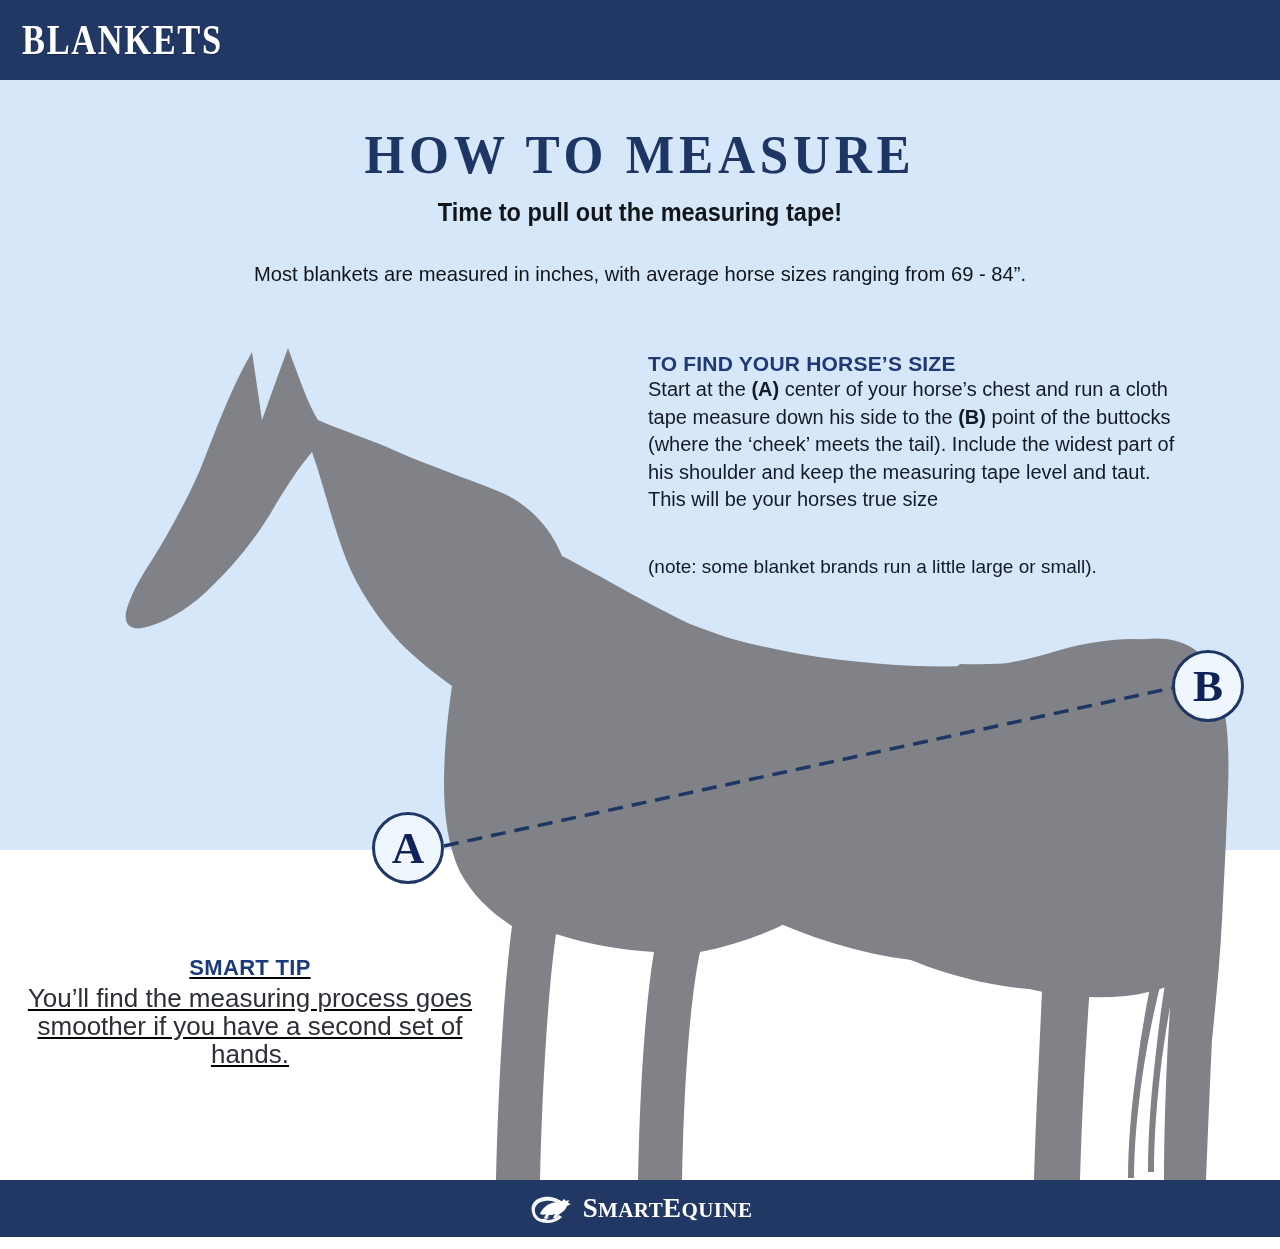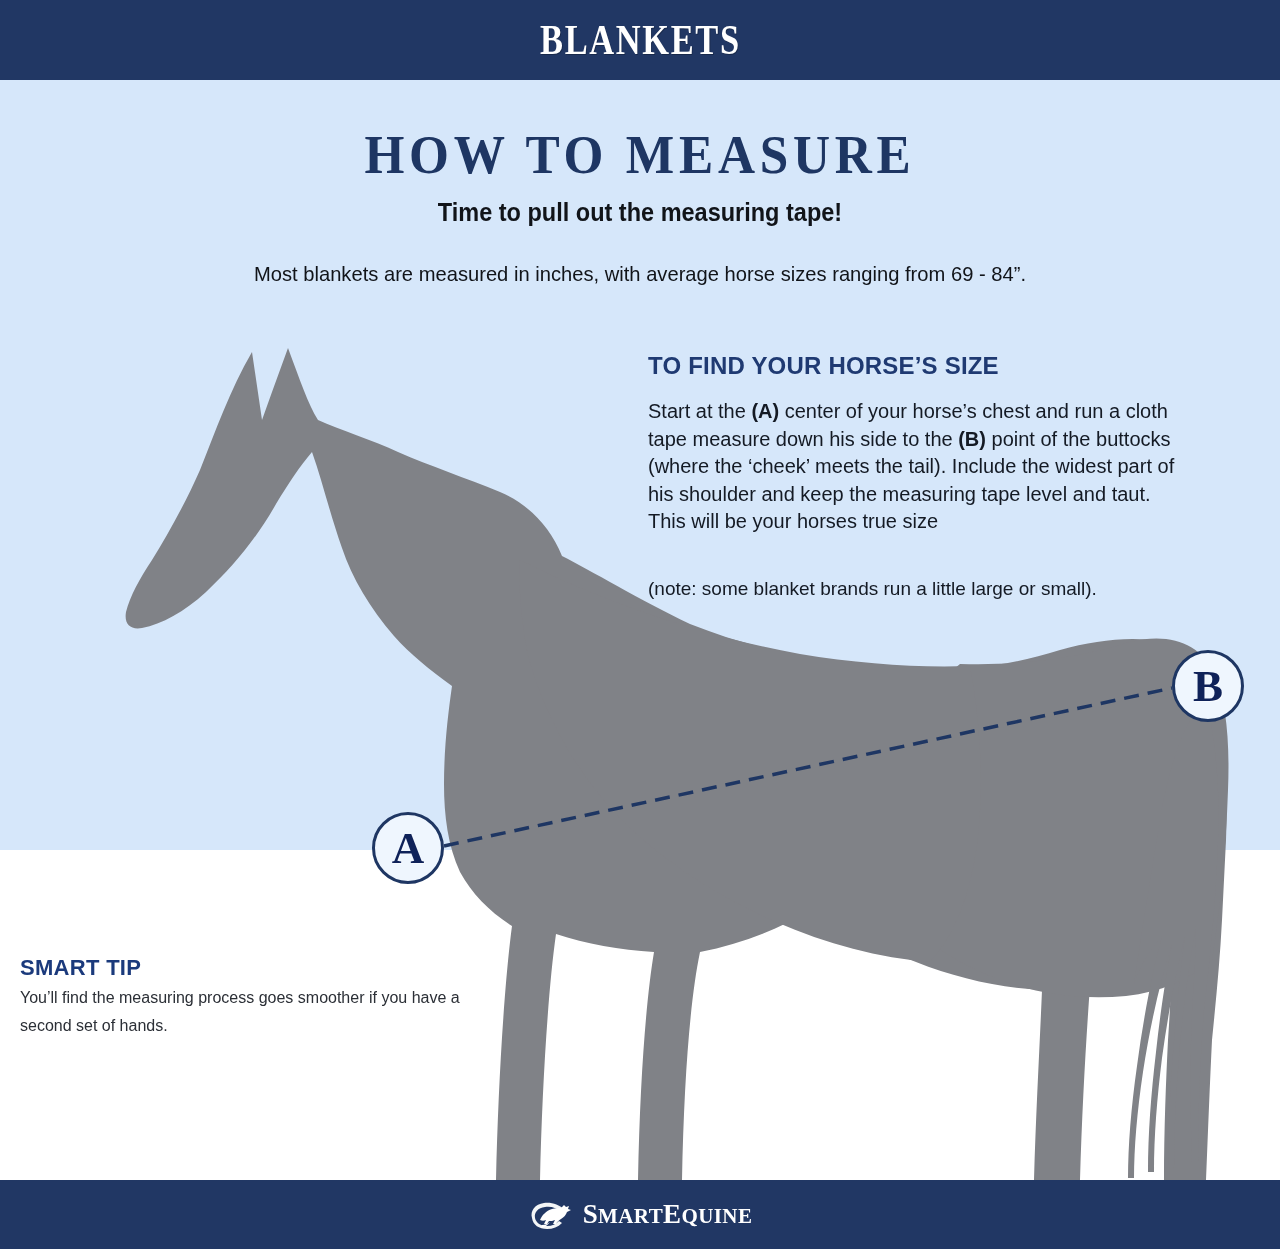--- a/index.html
+++ b/index.html
@@ -34,21 +34,20 @@
   }
 
   
   .header-bar {
     position: absolute;
     left: 0; top: 0;
     width: 1280px; height: 80px;
     background: #213764;
     display: flex;
     align-items: center;
-    justify-content: center;
   }
   .header-title {
     font-family: "Liberation Serif", serif;
     font-weight: bold;
     font-size: 42px;
     letter-spacing: 2px;
     color: #ffffff;
     transform: scaleX(0.82);
     transform-origin: center;
     text-shadow: 1px 1px 0 rgba(0,0,0,0.25);
@@ -95,55 +94,56 @@
     pointer-events: none;
   }
 
   
   .instructions {
     position: absolute;
     left: 648px; top: 352px;
     width: 530px;
   }
   .instructions h2 {
-    font-size: 24px;
+    font-size: 21px;
     font-weight: bold;
     color: #1f3a72;
     letter-spacing: 0.2px;
-    margin-bottom: 18px;
+    margin-bottom: 0;
   }
   .instructions p.body {
     font-size: 20px;
     line-height: 27.5px;
     color: #141a24;
   }
   .instructions p.body b { font-weight: bold; }
   .instructions p.note {
     margin-top: 40px;
     font-size: 19px;
     line-height: 26px;
     color: #141a24;
   }
 
   
   .smart-tip {
     position: absolute;
     left: 20px; top: 955px;
     width: 460px;
-    text-align: left;
+    text-align: center;
+    text-decoration: underline;
   }
   .smart-tip h3 {
     font-size: 22px;
     font-weight: bold;
     color: #1b3a7c;
     letter-spacing: 0.3px;
     margin-bottom: 3px;
   }
   .smart-tip p {
-    font-size: 16px;
+    font-size: 26px;
     line-height: 28px;
     color: #2b2f36;
   }
 
   
   .marker {
     position: absolute;
     width: 72px; height: 72px;
     border-radius: 50%;
     background: #eff6fe;
@@ -160,21 +160,21 @@
     line-height: 1;
     text-shadow: 1px 1px 0 rgba(255,255,255,0.55);
   }
   .marker-a { left: 372px; top: 812px; }
   .marker-b { left: 1172px; top: 650px; }
 
   
   .footer-bar {
     position: absolute;
     left: 0; top: 1180px;
-    width: 1280px; height: 69px;
+    width: 1280px; height: 57px;
     background: #213764;
     display: flex;
     align-items: center;
     justify-content: center;
     gap: 9px;
   }
   .logo-wordmark {
     font-family: "Liberation Serif", serif;
     color: #ffffff;
     font-size: 27px;

